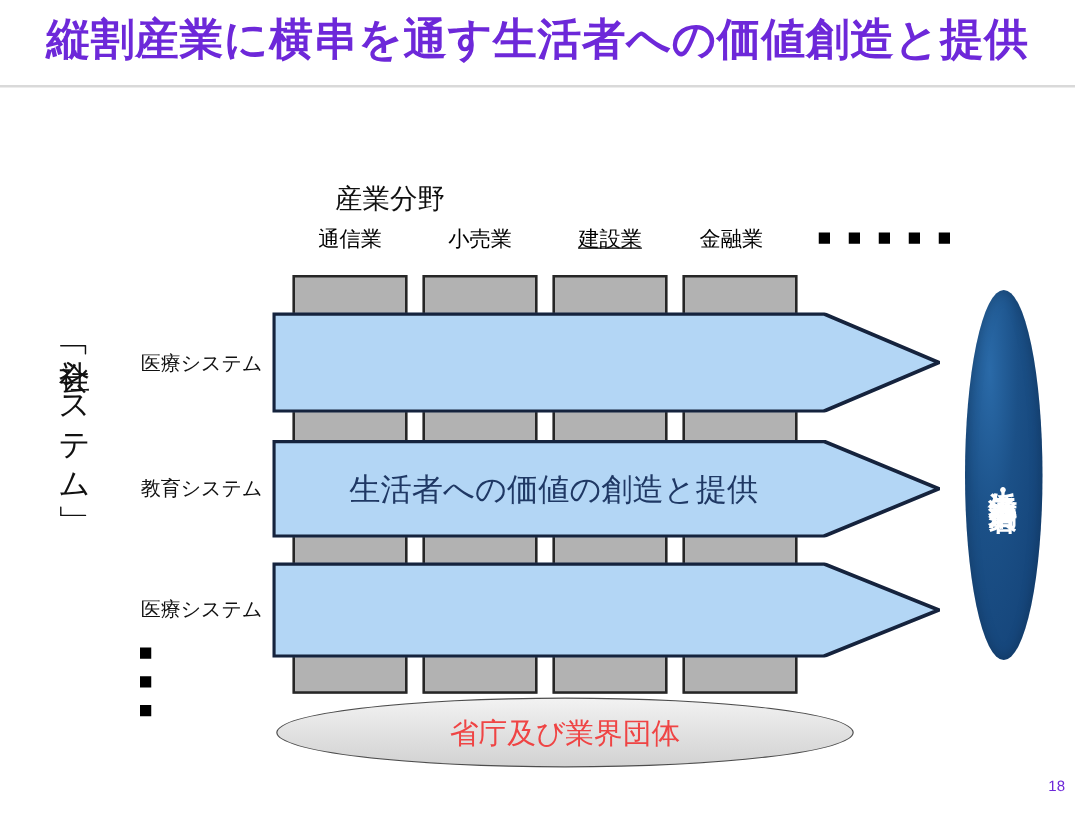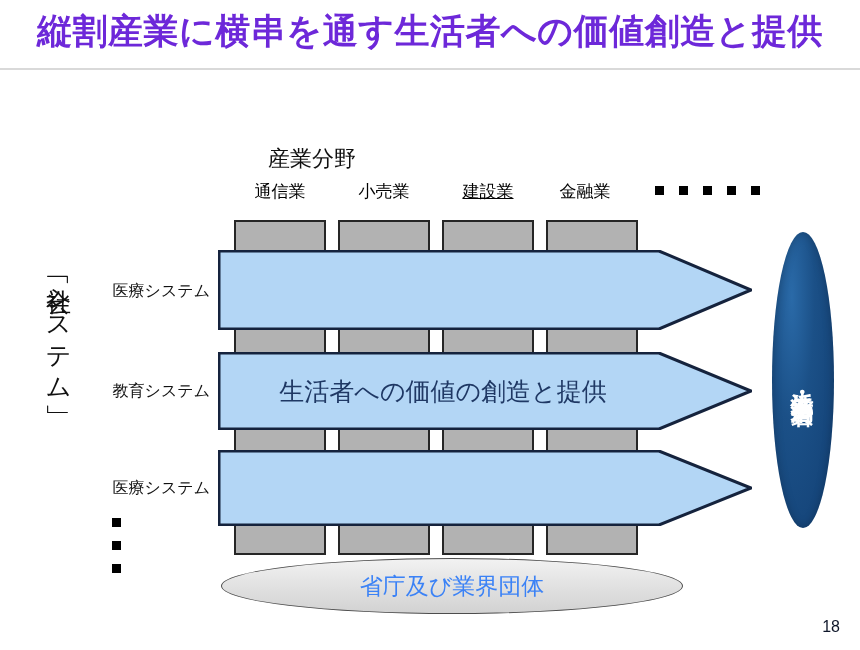--- a/index.html
+++ b/index.html
@@ -215,31 +215,31 @@
   .ministry-text {
     position: absolute;
     left: 221px;
     top: 558px;
     width: 462px;
     height: 56px;
     display: flex;
     align-items: center;
     justify-content: center;
     font-size: 23px;
-    color: #3b82f6;
+    color: #ef4444;
     white-space: nowrap;
   }
 
   
   .page-number {
     position: absolute;
-    right: 20px;
+    right: 8px;
     bottom: 14px;
-    font-size: 16px;
-    color: #0f172a;
+    font-size: 12px;
+    color: #6d28d9;
   }
 </style>
 </head>
 <body>
 
 <div id="slide">
 
   <div class="slide-title">縦割産業に横串を通す生活者への価値創造と提供</div>
   <div class="title-rule"></div>
 

